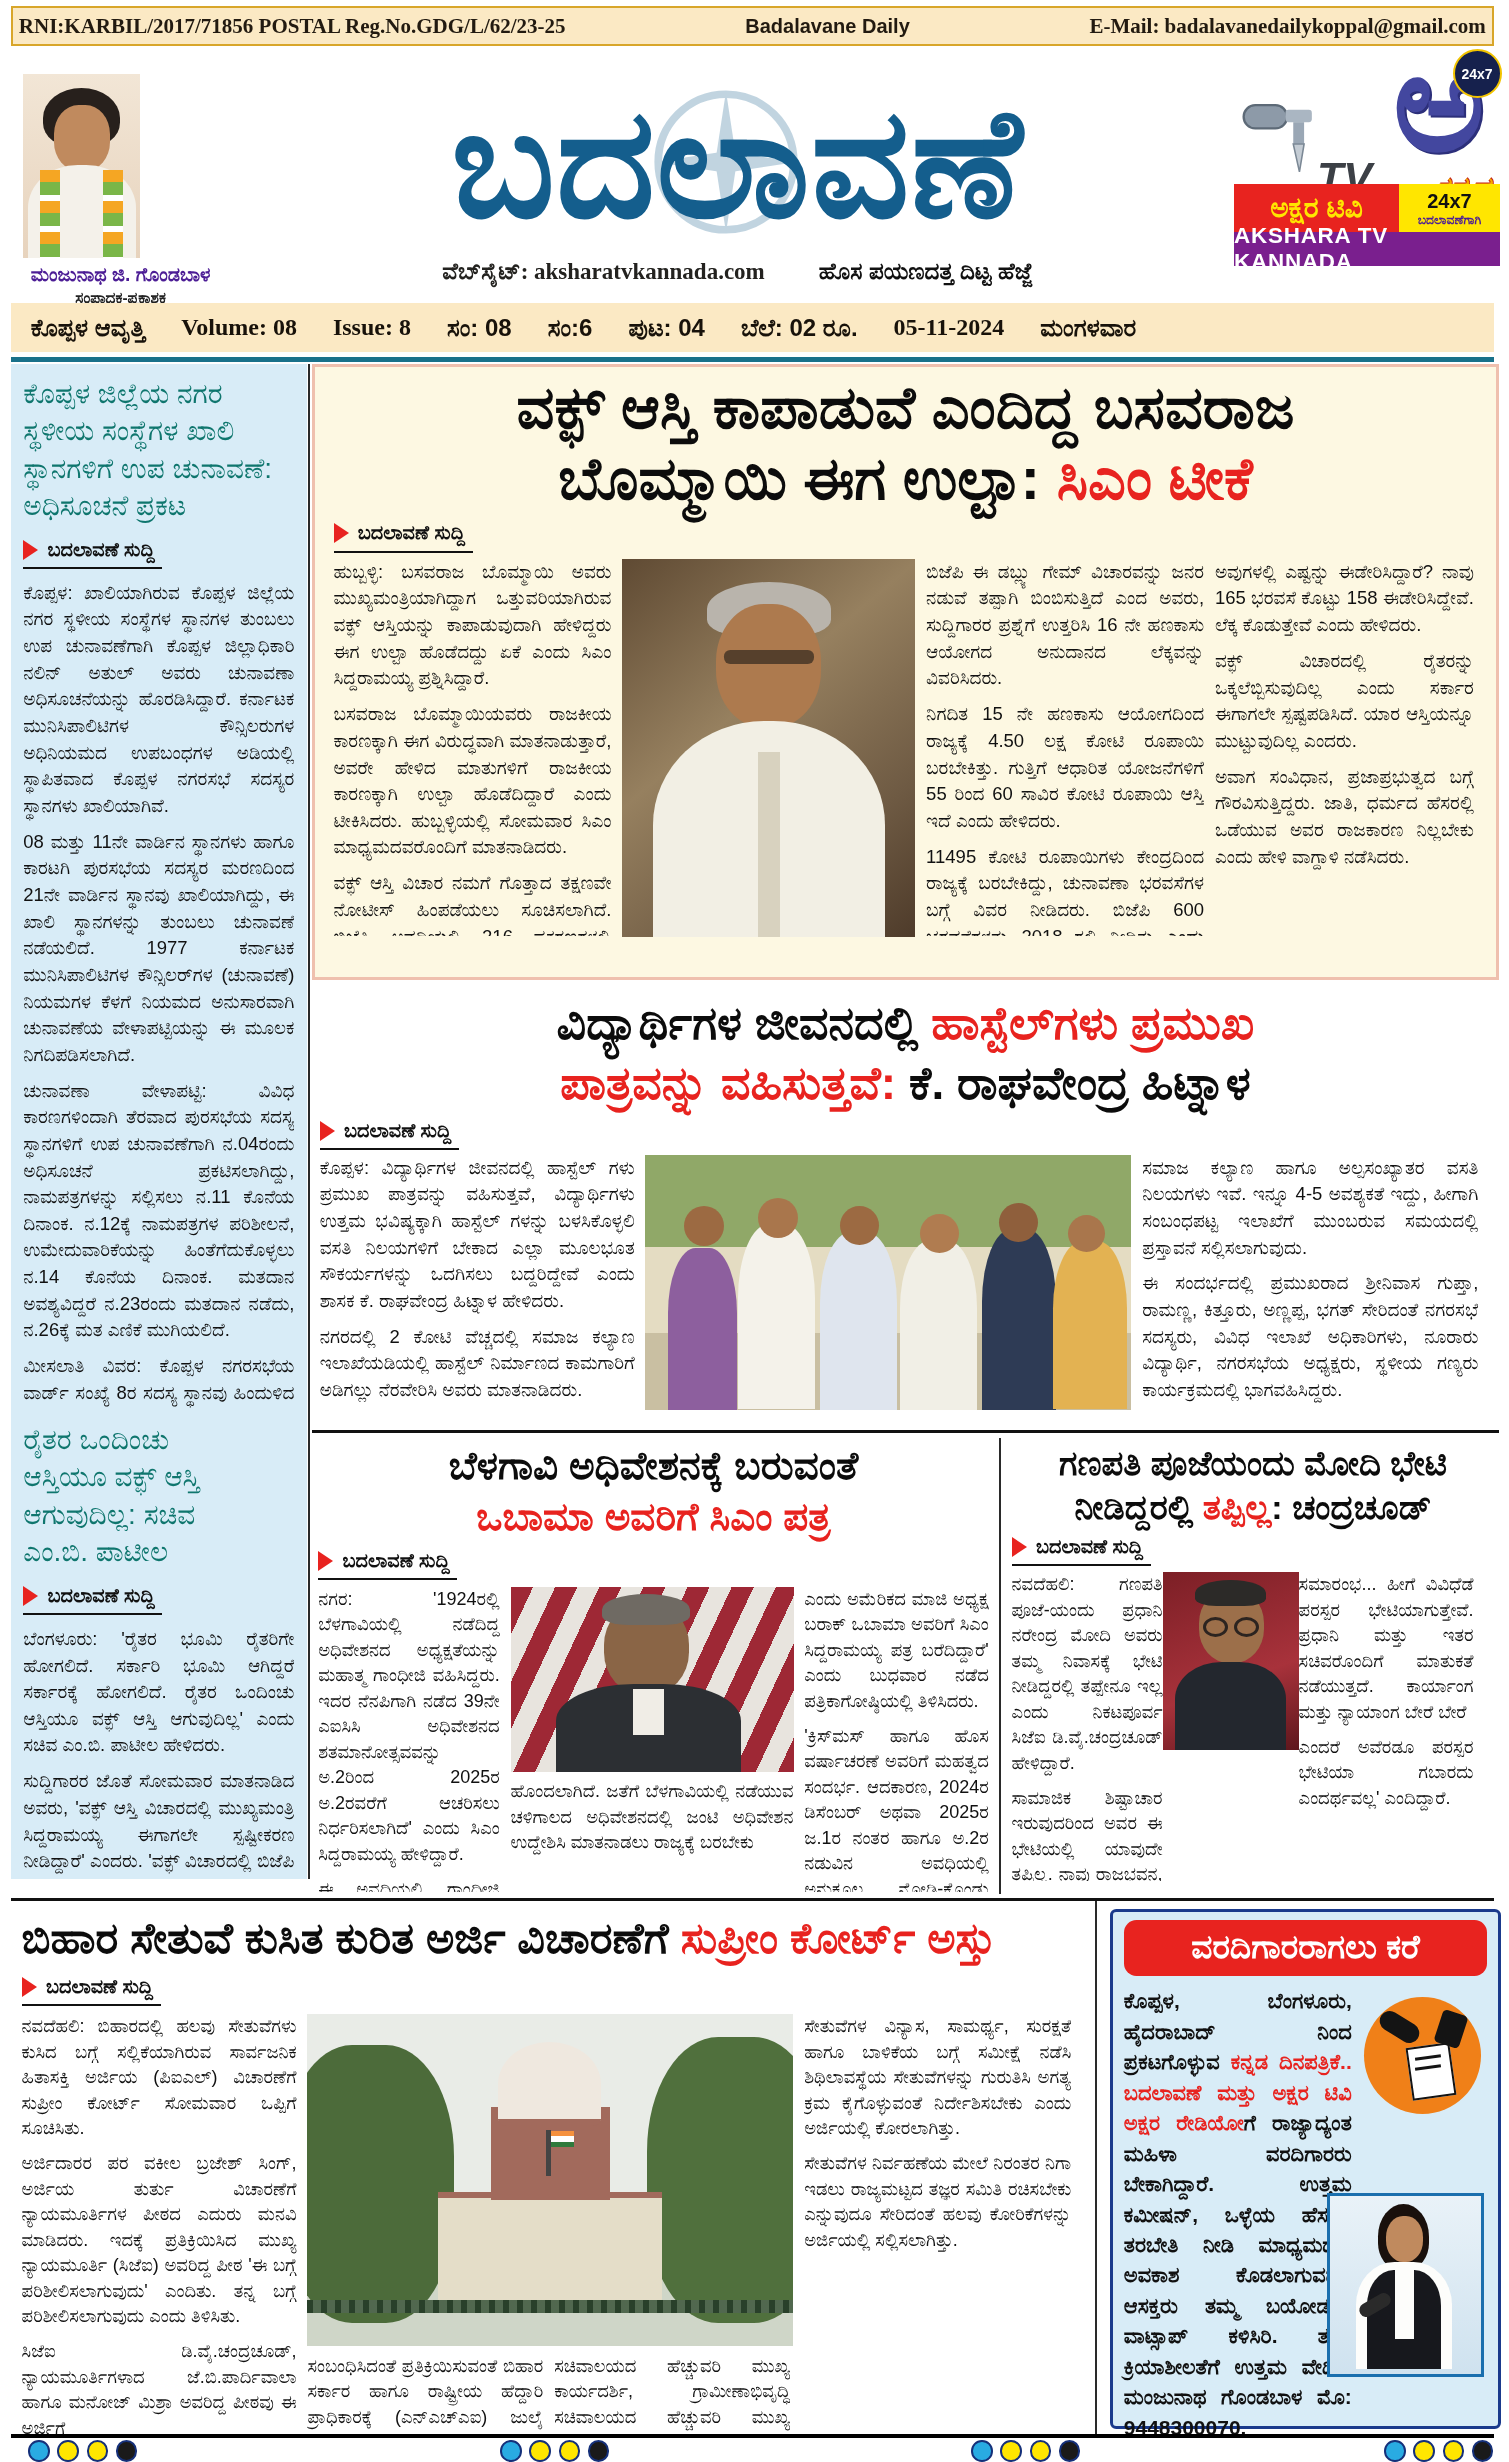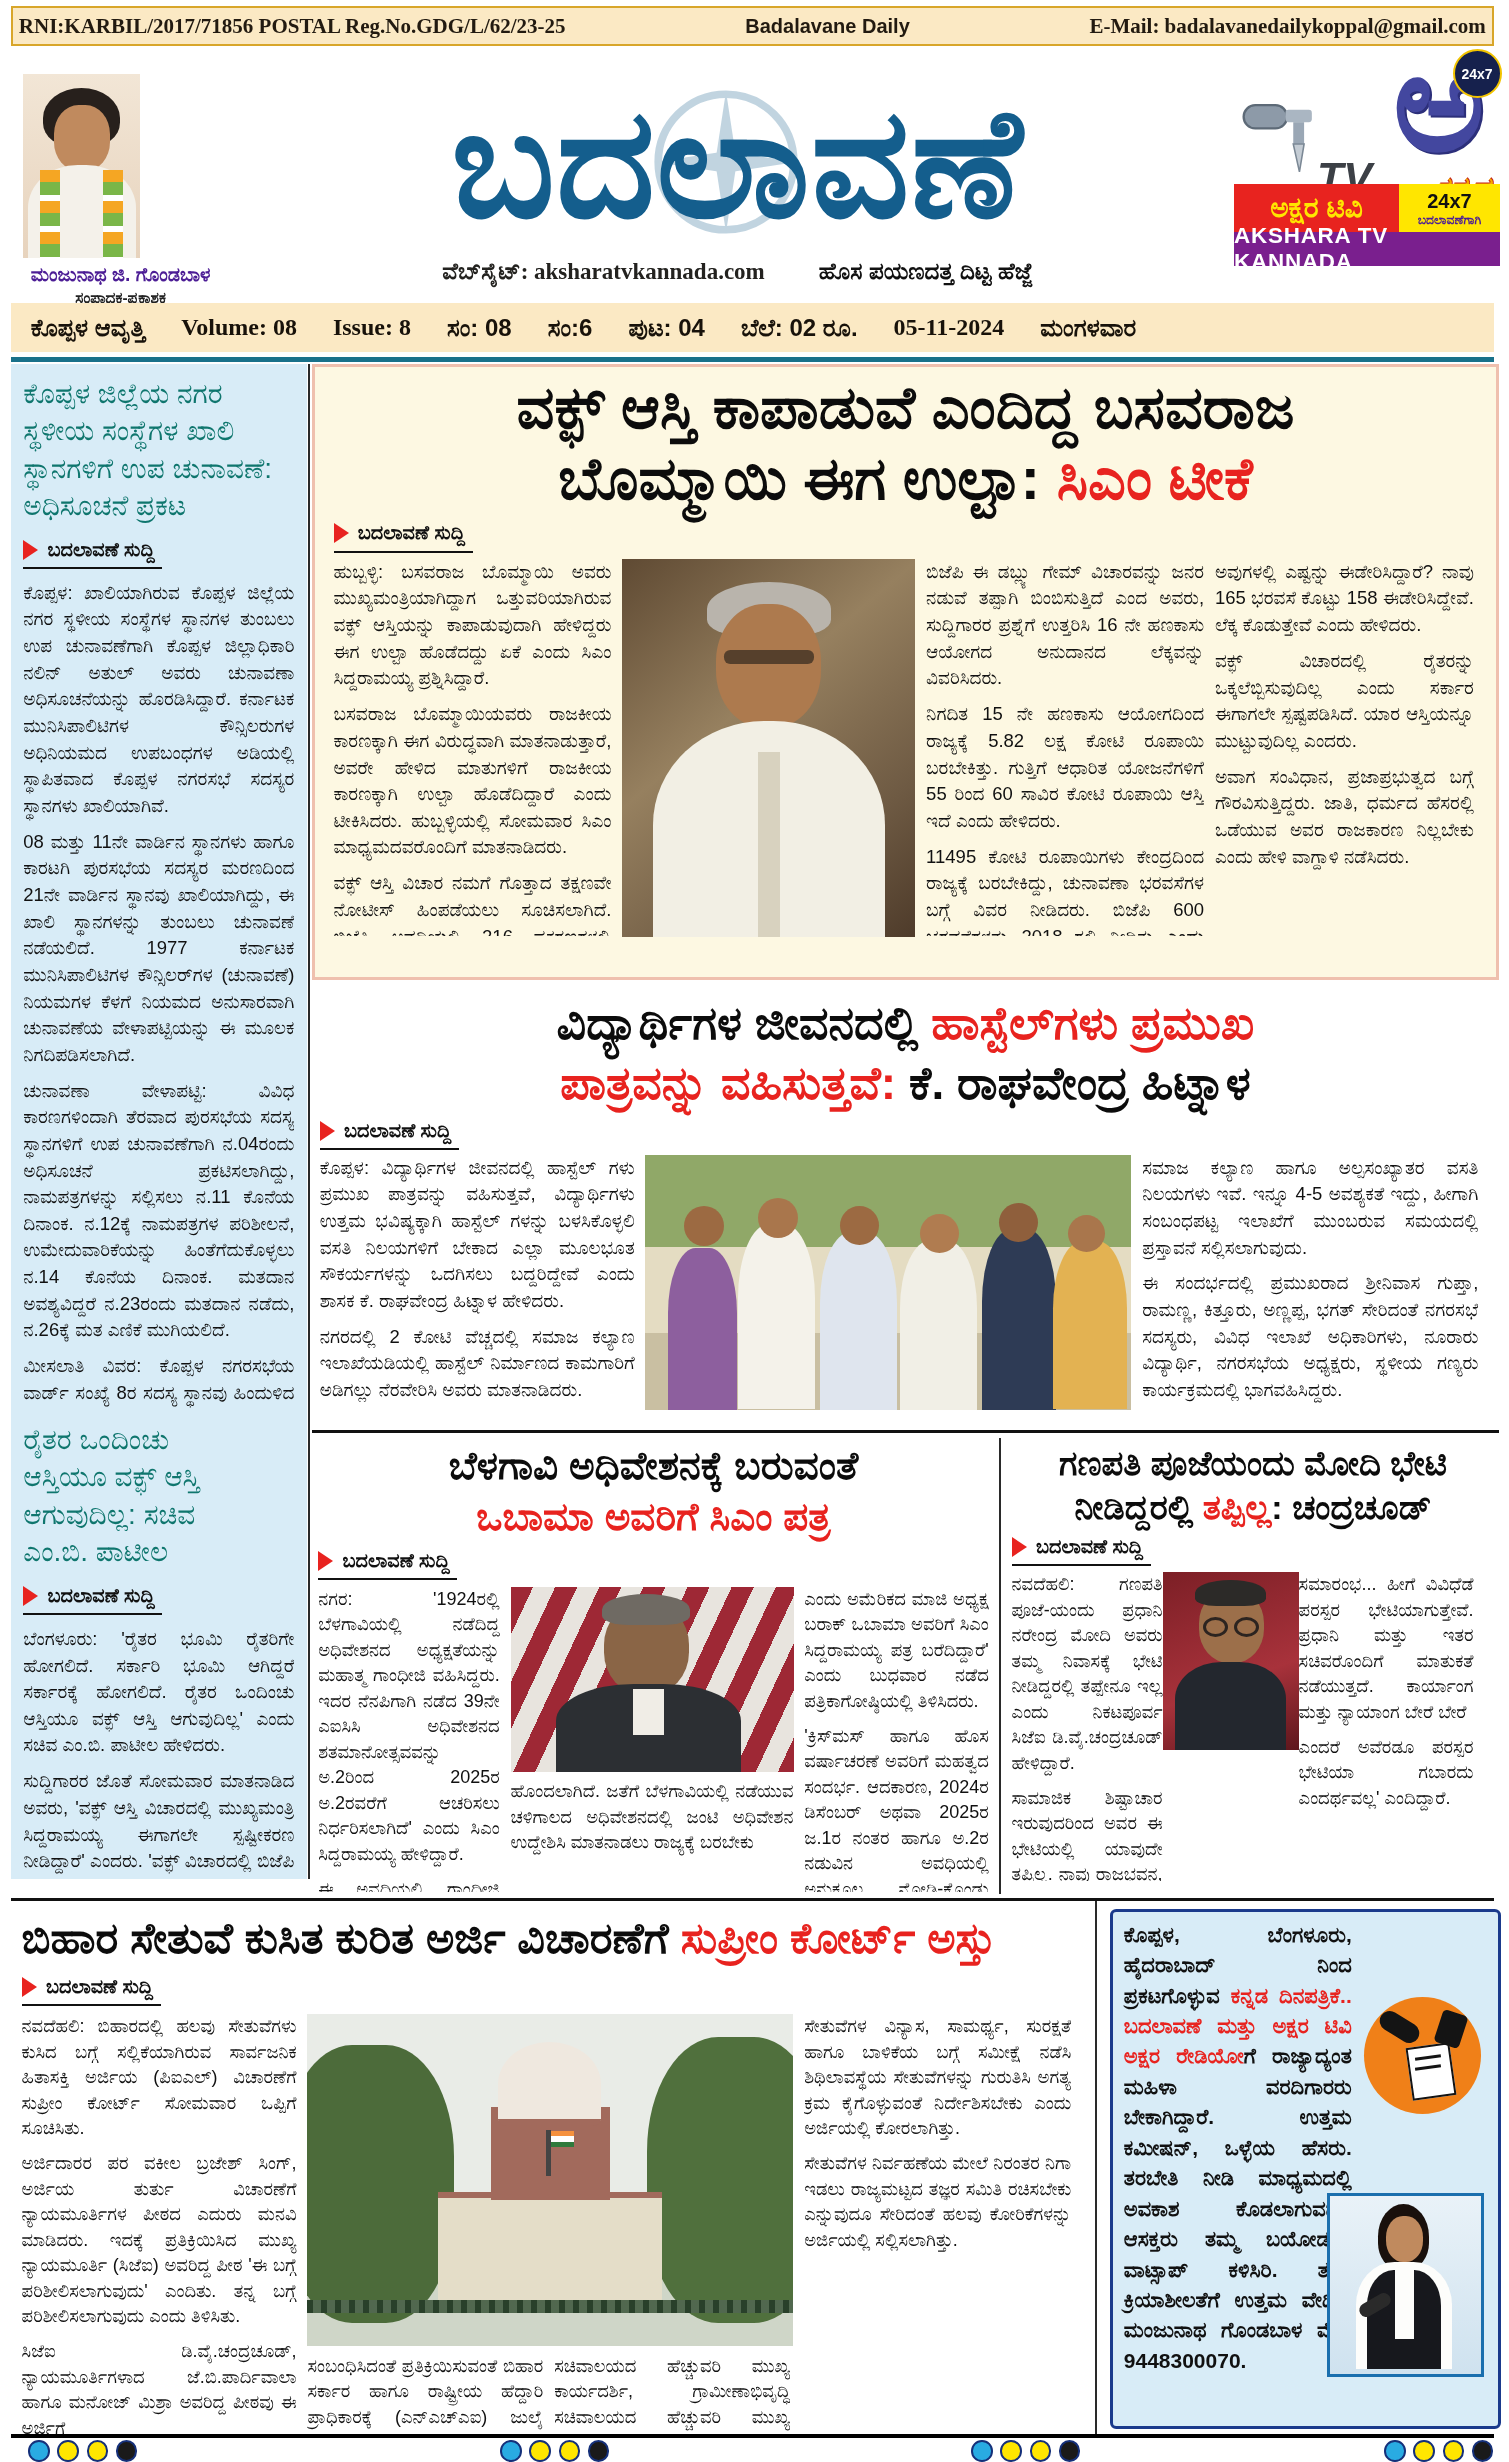--- a/index.html
+++ b/index.html
@@ -220,21 +220,21 @@
         </div>
       <div class="photo" style="width:293px;height:378px;background:linear-gradient(140deg,#5f4a33,#96805f 40%,#6e5a43 75%,#4e3b2a)">
         <div class="pa" style="left:85px;top:23px;width:124px;height:54px;background:#b9b4ac;border-radius:50% 50% 30% 30%"></div>
         <div class="pa" style="left:94px;top:45px;width:105px;height:124px;background:#ad7a4e;border-radius:46%"></div>
         <div class="pa" style="left:102px;top:91px;width:90px;height:14px;background:#3a2e22;border-radius:6.2px;opacity:.75"></div>
         <div class="pa" style="left:31px;top:162px;width:232px;height:216px;background:#f2efe4;border-radius:48% 48% 0 0"></div>
         <div class="pa" style="left:136px;top:193px;width:21.6px;height:185px;background:#d8d2bf"></div>
       </div>
       <div class="body24 clip" style="width:278px;height:377px">
           <p class="bp">ಬಿಜೆಪಿ ಈ ಡಬ್ಲ್ಯು ಗೇಮ್ ವಿಚಾರವನ್ನು ಜನರ ನಡುವೆ ತಪ್ಪಾಗಿ ಬಿಂಬಿಸುತ್ತಿದೆ ಎಂದ ಅವರು, ಸುದ್ದಿಗಾರರ ಪ್ರಶ್ನೆಗೆ ಉತ್ತರಿಸಿ 16 ನೇ ಹಣಕಾಸು ಆಯೋಗದ ಅನುದಾನದ ಲೆಕ್ಕವನ್ನು ವಿವರಿಸಿದರು.</p>
-          <p class="bp">ನಿಗದಿತ 15 ನೇ ಹಣಕಾಸು ಆಯೋಗದಿಂದ ರಾಜ್ಯಕ್ಕೆ 5.82 ಲಕ್ಷ ಕೋಟಿ ರೂಪಾಯಿ ಬರಬೇಕಿತ್ತು. ಗುತ್ತಿಗೆ ಆಧಾರಿತ ಯೋಜನೆಗಳಿಗೆ 55 ರಿಂದ 60 ಸಾವಿರ ಕೋಟಿ ರೂಪಾಯಿ ಆಸ್ತಿ ಇದೆ ಎಂದು ಹೇಳಿದರು.</p>
+          <p class="bp">ನಿಗದಿತ 15 ನೇ ಹಣಕಾಸು ಆಯೋಗದಿಂದ ರಾಜ್ಯಕ್ಕೆ 4.50 ಲಕ್ಷ ಕೋಟಿ ರೂಪಾಯಿ ಬರಬೇಕಿತ್ತು. ಗುತ್ತಿಗೆ ಆಧಾರಿತ ಯೋಜನೆಗಳಿಗೆ 55 ರಿಂದ 60 ಸಾವಿರ ಕೋಟಿ ರೂಪಾಯಿ ಆಸ್ತಿ ಇದೆ ಎಂದು ಹೇಳಿದರು.</p>
           <p class="bp">11495 ಕೋಟಿ ರೂಪಾಯಿಗಳು ಕೇಂದ್ರದಿಂದ ರಾಜ್ಯಕ್ಕೆ ಬರಬೇಕಿದ್ದು, ಚುನಾವಣಾ ಭರವಸೆಗಳ ಬಗ್ಗೆ ವಿವರ ನೀಡಿದರು. ಬಿಜೆಪಿ 600 ಭರವಸೆಗಳನ್ನು 2018 ರಲ್ಲಿ ನೀಡಿತ್ತು ಎಂದು ನೆನಪಿಸಿದರು.</p>
         </div>
       <div class="body24 clip" style="width:259px;height:377px">
           <p class="bp">ಅವುಗಳಲ್ಲಿ ಎಷ್ಟನ್ನು ಈಡೇರಿಸಿದ್ದಾರೆ? ನಾವು 165 ಭರವಸೆ ಕೊಟ್ಟು 158 ಈಡೇರಿಸಿದ್ದೇವೆ. ಲೆಕ್ಕ ಕೊಡುತ್ತೇವೆ ಎಂದು ಹೇಳಿದರು.</p>
           <p class="bp">ವಕ್ಫ್ ವಿಚಾರದಲ್ಲಿ ರೈತರನ್ನು ಒಕ್ಕಲೆಬ್ಬಿಸುವುದಿಲ್ಲ ಎಂದು ಸರ್ಕಾರ ಈಗಾಗಲೇ ಸ್ಪಷ್ಟಪಡಿಸಿದೆ. ಯಾರ ಆಸ್ತಿಯನ್ನೂ ಮುಟ್ಟುವುದಿಲ್ಲ ಎಂದರು.</p>
           <p class="bp">ಅವಾಗ ಸಂವಿಧಾನ, ಪ್ರಜಾಪ್ರಭುತ್ವದ ಬಗ್ಗೆ ಗೌರವಿಸುತ್ತಿದ್ದರು. ಜಾತಿ, ಧರ್ಮದ ಹೆಸರಲ್ಲಿ ಒಡೆಯುವ ಅವರ ರಾಜಕಾರಣ ನಿಲ್ಲಬೇಕು ಎಂದು ಹೇಳಿ ವಾಗ್ದಾಳಿ ನಡೆಸಿದರು.</p>
         </div>
     </div>
   </div>
 
@@ -372,20 +372,21 @@
       <div class="body23 clip" style="width:267px;height:432px">
           <p class="bp">ಸೇತುವೆಗಳ ವಿನ್ಯಾಸ, ಸಾಮರ್ಥ್ಯ, ಸುರಕ್ಷತೆ ಹಾಗೂ ಬಾಳಿಕೆಯ ಬಗ್ಗೆ ಸಮೀಕ್ಷೆ ನಡೆಸಿ ಶಿಥಿಲಾವಸ್ಥೆಯ ಸೇತುವೆಗಳನ್ನು ಗುರುತಿಸಿ ಅಗತ್ಯ ಕ್ರಮ ಕೈಗೊಳ್ಳುವಂತೆ ನಿರ್ದೇಶಿಸಬೇಕು ಎಂದು ಅರ್ಜಿಯಲ್ಲಿ ಕೋರಲಾಗಿತ್ತು.</p>
           <p class="bp">ಸೇತುವೆಗಳ ನಿರ್ವಹಣೆಯ ಮೇಲೆ ನಿರಂತರ ನಿಗಾ ಇಡಲು ರಾಜ್ಯಮಟ್ಟದ ತಜ್ಞರ ಸಮಿತಿ ರಚಿಸಬೇಕು ಎನ್ನುವುದೂ ಸೇರಿದಂತೆ ಹಲವು ಕೋರಿಕೆಗಳನ್ನು ಅರ್ಜಿಯಲ್ಲಿ ಸಲ್ಲಿಸಲಾಗಿತ್ತು.</p>
         </div>
     </div>
   </div>
 
   <div class="abs vline" style="left:1095px;top:1901px;width:2.3px;height:533px"></div>
 
   <div class="abs ad">
+    <div class="ad-banner">ವರದಿಗಾರರಾಗಲು ಕರೆ</div>
     <div class="ad-text">
       <span>ಕೊಪ್ಪಳ, ಬೆಂಗಳೂರು, ಹೈದರಾಬಾದ್ ನಿಂದ ಪ್ರಕಟಗೊಳ್ಳುವ </span><span class="red">ಕನ್ನಡ ದಿನಪತ್ರಿಕೆ.. ಬದಲಾವಣೆ ಮತ್ತು ಅಕ್ಷರ ಟಿವಿ ಅಕ್ಷರ ರೇಡಿಯೋ</span><span>ಗೆ ರಾಜ್ಯಾದ್ಯಂತ ಮಹಿಳಾ ವರದಿಗಾರರು ಬೇಕಾಗಿದ್ದಾರೆ. ಉತ್ತಮ ಕಮೀಷನ್, ಒಳ್ಳೆಯ ಹೆಸರು. ತರಬೇತಿ ನೀಡಿ ಮಾಧ್ಯಮದಲ್ಲಿ ಅವಕಾಶ ಕೊಡಲಾಗುವದು. ಆಸಕ್ತರು ತಮ್ಮ ಬಯೋಡೆಟಾ ವಾಟ್ಸಾಪ್ ಕಳಿಸಿರಿ. ತಮ್ಮ ಕ್ರಿಯಾಶೀಲತೆಗೆ ಉತ್ತಮ ವೇದಿಕೆ. ಮಂಜುನಾಥ ಗೊಂಡಬಾಳ </span><span class="ad-phone">ಮೊ: 9448300070.</span>
     </div>
     <div class="ad-icon">
       <div class="pa" style="left:14px;top:20px;width:43px;height:20px;background:#141414;border-radius:10px;transform:rotate(32deg)"></div>
       <div class="pa" style="left:45px;top:48px;width:40px;height:49px;background:#fff;border:2.3px solid #141414;transform:rotate(-8deg)"></div>
       <div class="pa" style="left:51px;top:59px;width:26px;height:3.1px;background:#141414;transform:rotate(-8deg)"></div>
       <div class="pa" style="left:51px;top:69px;width:26px;height:3.1px;background:#141414;transform:rotate(-8deg)"></div>
       <div class="pa" style="left:74px;top:15.4px;width:26px;height:34px;background:#141414;border-radius:4.6px;transform:rotate(18deg)"></div>
     </div>

